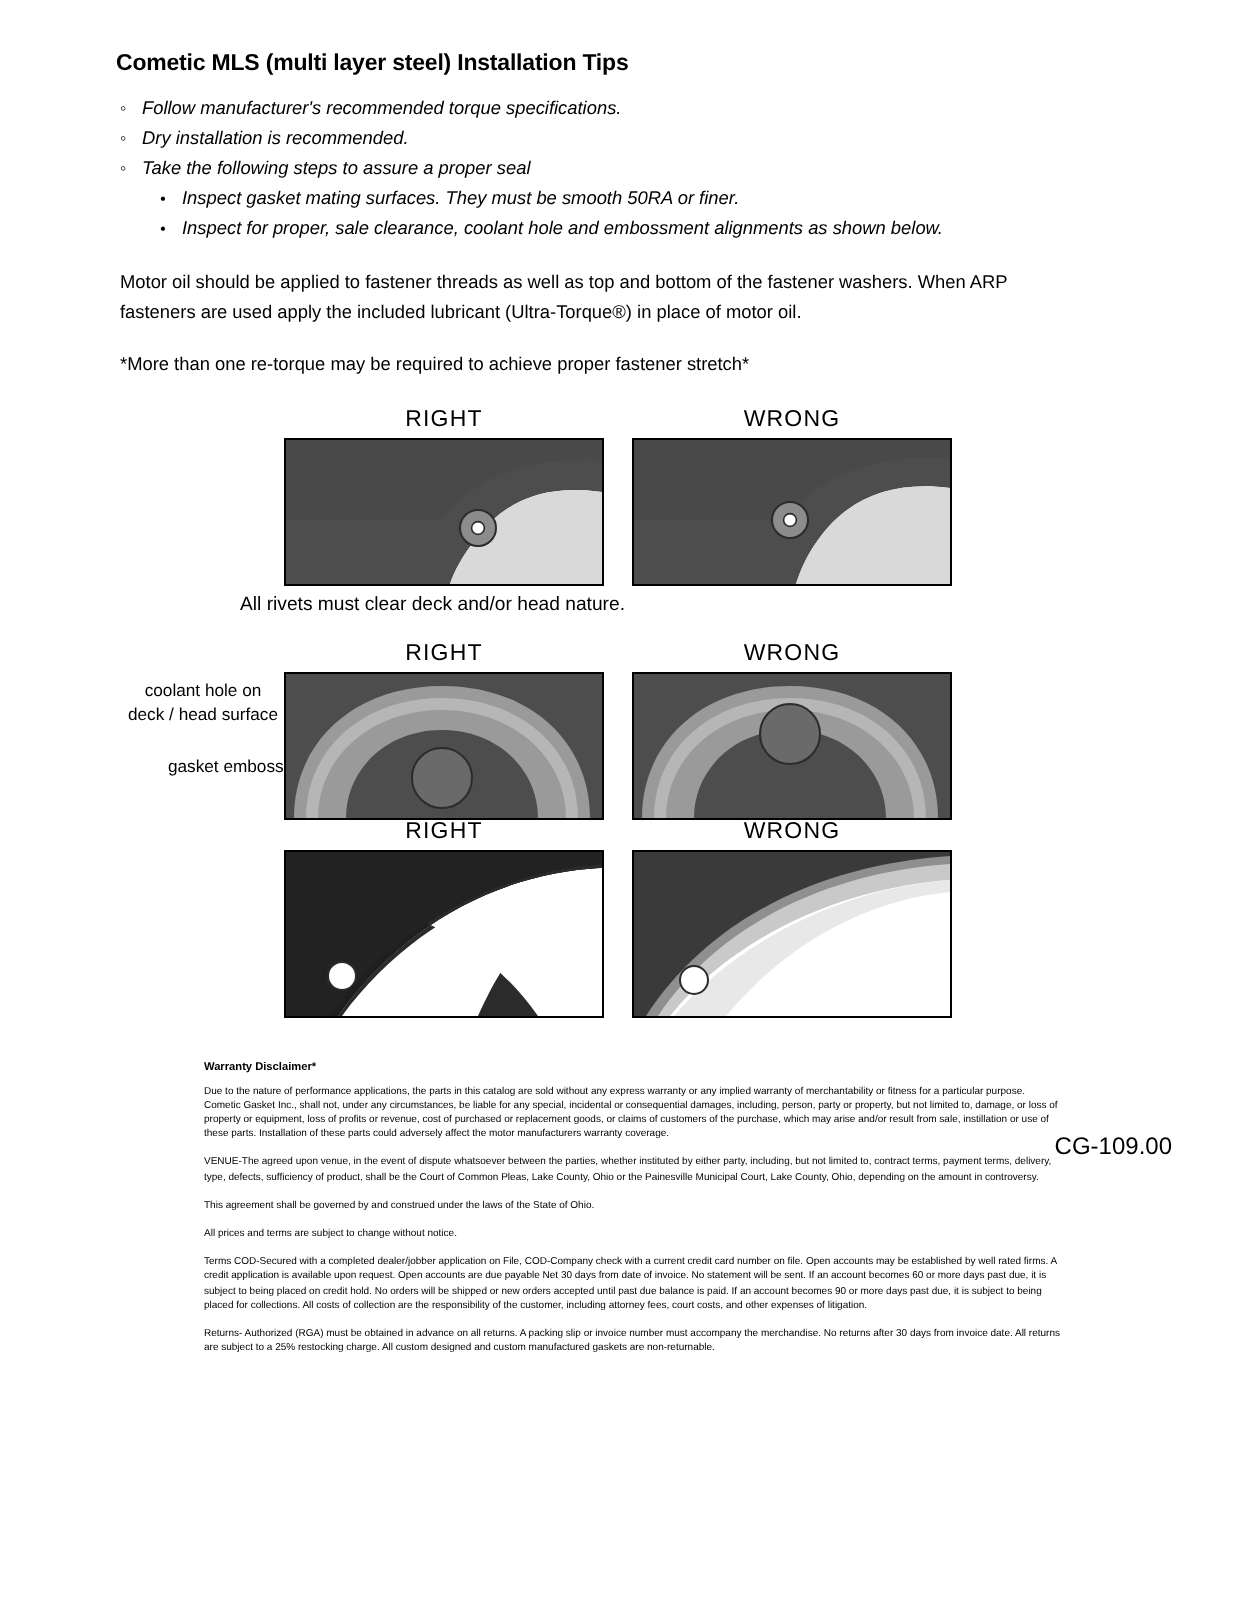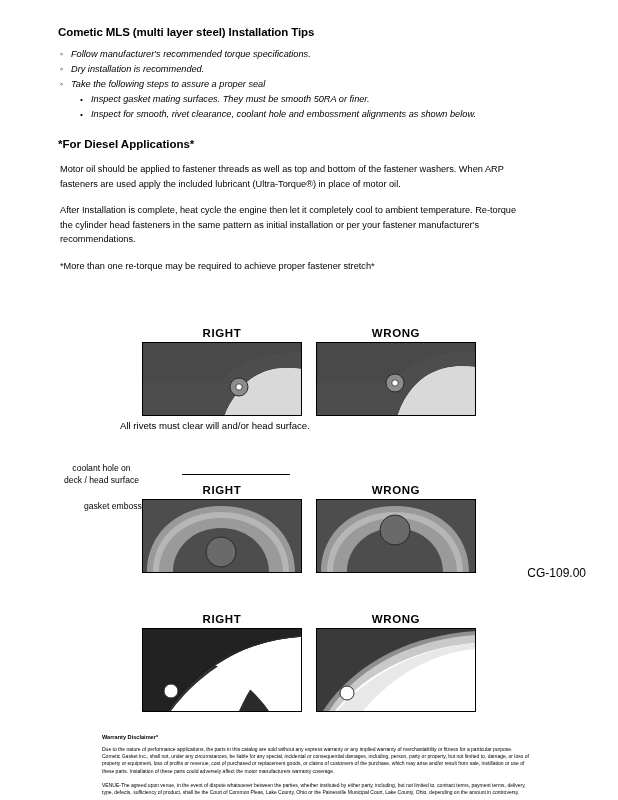--- a/index.html
+++ b/index.html
@@ -80,24 +80,23 @@
     justify-content: center;
     gap: 14px;
     position: relative;
   }
   .fig-col {
     width: 160px;
   }
   .fig-label {
     text-align: center;
     font-size: 11.5px;
-    font-weight: bold;
+    font-weight: normal;
     letter-spacing: 0.6px;
     margin-bottom: 3px;
-    margin-top: 40px;
   }
   .fig-box {
     width: 160px;
     height: 74px;
     border: 1px solid #000;
     box-sizing: border-box;
     overflow: hidden;
     position: relative;
     background: #ffffff;
   }
@@ -157,27 +156,25 @@
 
 <div class="page">
 
   <h1 class="title">Cometic MLS (multi layer steel) Installation Tips</h1>
 
   <div class="bullets">
     <div class="b1">Follow manufacturer's recommended torque specifications.</div>
     <div class="b1">Dry installation is recommended.</div>
     <div class="b1">Take the following steps to assure a proper seal</div>
     <div class="b2">Inspect gasket mating surfaces.  They must be smooth 50RA or finer.</div>
-    <div class="b2">Inspect for smooth, rivet clearance, coolant hole and embossment alignments as shown below.</div>
+    <div class="b2">Inspect for proper, sale clearance, coolant hole and embossment alignments as shown below.</div>
   </div>
 
-  <h2 class="subhead">*For Diesel Applications*</h2>
 
   <p class="para">Motor oil should be applied to fastener threads as well as top and bottom of the fastener washers.  When ARP fasteners are used apply the included lubricant (Ultra-Torque®) in place of motor oil.</p>
-  <p class="para">After Installation is complete, heat cycle the engine then let it completely cool to ambient temperature. Re-torque the cylinder head fasteners in the same pattern as initial installation or per your fastener manufacturer's recommendations.</p>
   <p class="para">*More than one re-torque may be required to achieve proper fastener stretch*</p>
 
   <div class="figures">
 
     <div class="fig-row">
       <div class="fig-col">
         <div class="fig-label">RIGHT</div>
         <div class="fig-box">
           <svg width="158" height="72" viewBox="0 0 158 72">
             <rect x="0" y="0" width="158" height="72" fill="#ffffff"></rect>
@@ -196,21 +193,21 @@
             <rect x="0" y="0" width="158" height="72" fill="#ffffff"></rect>
             <path d="M0,0 L158,0 L158,24 C128,20 106,30 92,50 C86,58 83,66 81,72 L0,72 Z" fill="#4d4d4d"></path>
             <path d="M158,24 C128,20 106,30 92,50 C86,58 83,66 81,72 L158,72 Z" fill="#d9d9d9"></path>
             <path d="M0,0 L158,0 L158,9 C118,7 90,20 76,40 L0,40 Z" fill="#3f3f3f" opacity="0.25"></path>
             <circle cx="78" cy="40" r="9" fill="#8c8c8c" stroke="#2b2b2b" stroke-width="1"></circle>
             <circle cx="78" cy="40" r="3.2" fill="#ffffff" stroke="#2b2b2b" stroke-width="0.8"></circle>
           </svg>
         </div>
       </div>
     </div>
-    <div class="caption">All rivets must clear will and/or head surface.</div>
+    <div class="caption">All rivets must clear deck and/or head nature.</div>
 
     <div class="fig-row">
       <div class="annot" style="left:20px; top:18px;text-align:center;">
         <span>coolant hole on</span><br>
         <span>deck / head surface</span>
       </div>
       <div class="annot-line" style="left:138px; top:30px; width:108px;"></div>
       <div class="annot" style="left:40px; top:56px;">
         <span>gasket embossment</span>
       </div>

